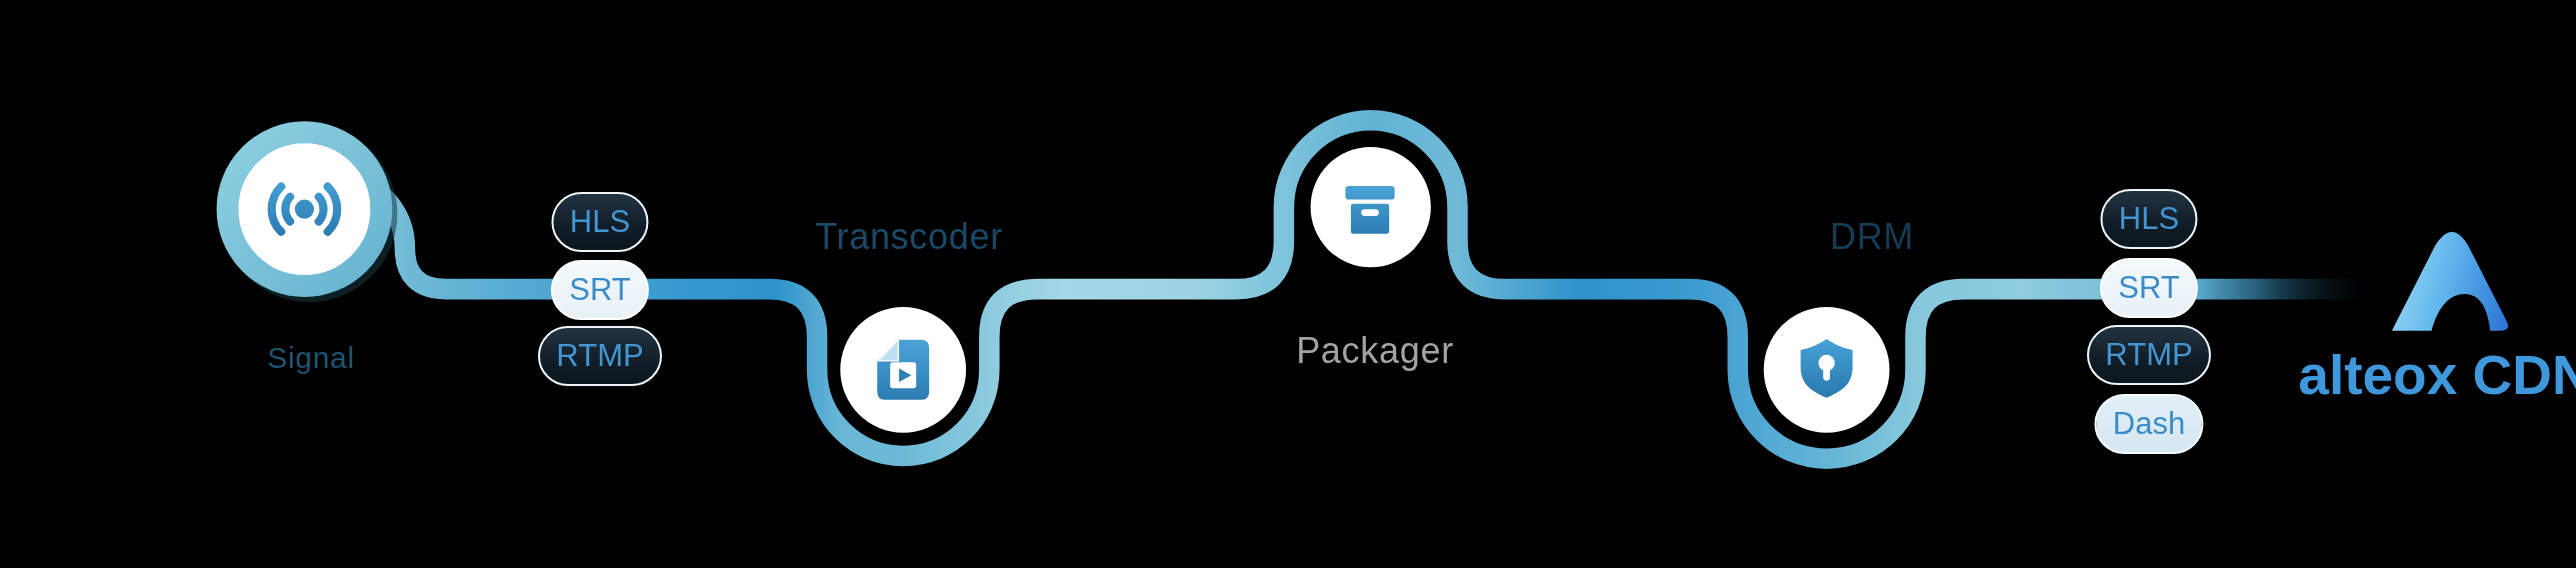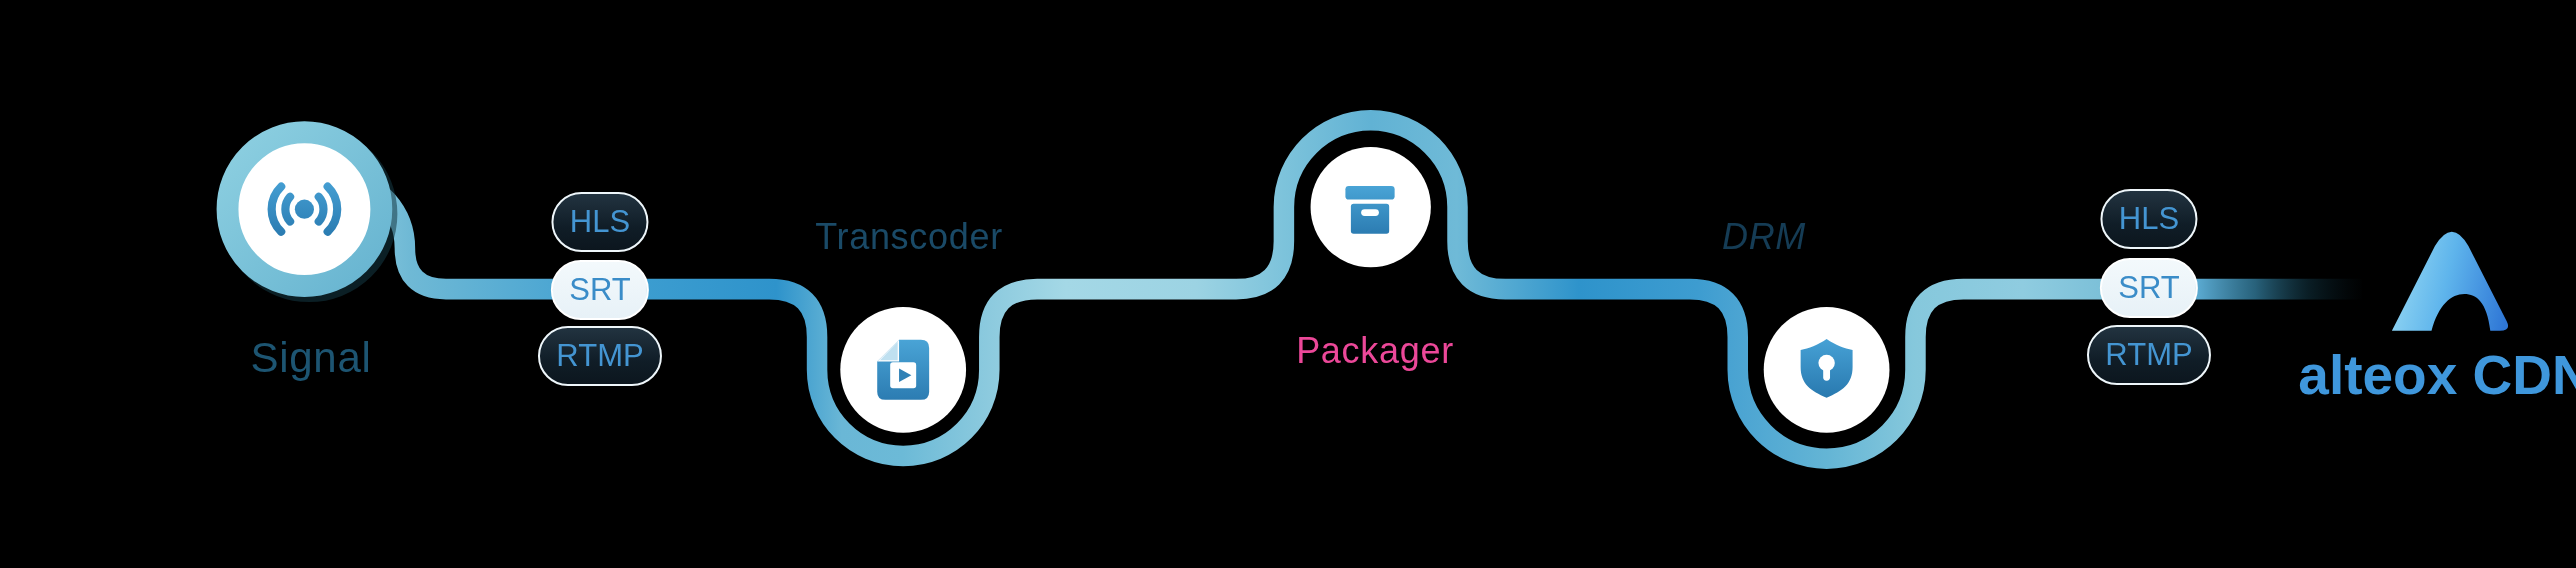--- a/index.html
+++ b/index.html
@@ -21,23 +21,23 @@
     top: 0;
   }
   .stage-label {
     position: absolute;
     transform: translate(-50%, -50%);
     font-size: 36px;
     font-weight: 400;
     letter-spacing: 0.7px;
     white-space: nowrap;
   }
-  .label-signal     { color: #1d5572; font-size: 42px; }
+  .label-signal     { color: #1d5572; font-size: 30px; }
   .label-transcoder { color: #1a4a67; }
-  .label-packager   { color: #ec4899; }
+  .label-packager   { color: #a3a3a3; }
   .label-drm        { color: #153c55; }
   .pill {
     position: absolute;
     transform: translate(-50%, -50%);
     height: 56px;
     padding: 0 16.4px;
     border: 2.1px solid #e9f3f8;
     border-radius: 31px;
     display: flex;
     align-items: center;
@@ -219,26 +219,27 @@
                L 3643 484
                C 3638 442, 3623 430, 3605 430
                C 3586 430, 3567 446, 3557 484
                Z" fill="url(#gLogo)"></path>
     </g>
   </svg>
 
   <div class="stage-label label-signal" style="left:311px; top:358px;">Signal</div>
   <div class="stage-label label-transcoder" style="left:909px; top:237px;">Transcoder</div>
   <div class="stage-label label-packager" style="left:1375px; top:351px;">Packager</div>
-  <div class="stage-label label-drm" style="left:1764px; top:237px;font-style:italic;">DRM</div>
+  <div class="stage-label label-drm" style="left:1872px; top:237px;">DRM</div>
 
   <div class="pill dark" style="left:600px; top:222px;">HLS</div>
   <div class="pill light" style="left:600px; top:290px;">SRT</div>
   <div class="pill dark" style="left:600px; top:356px;">RTMP</div>
 
   <div class="pill dark" style="left:2149px; top:219px;">HLS</div>
   <div class="pill light" style="left:2149px; top:288px;">SRT</div>
   <div class="pill dark" style="left:2149px; top:355px;">RTMP</div>
+  <div class="pill lightblue" style="left:2149px; top:424px;">Dash</div>
 
   <div class="cdn-label" style="left:2445px; top:375px;">alteox CDN</div>
 
 </div>
 
 
 </body></html>

